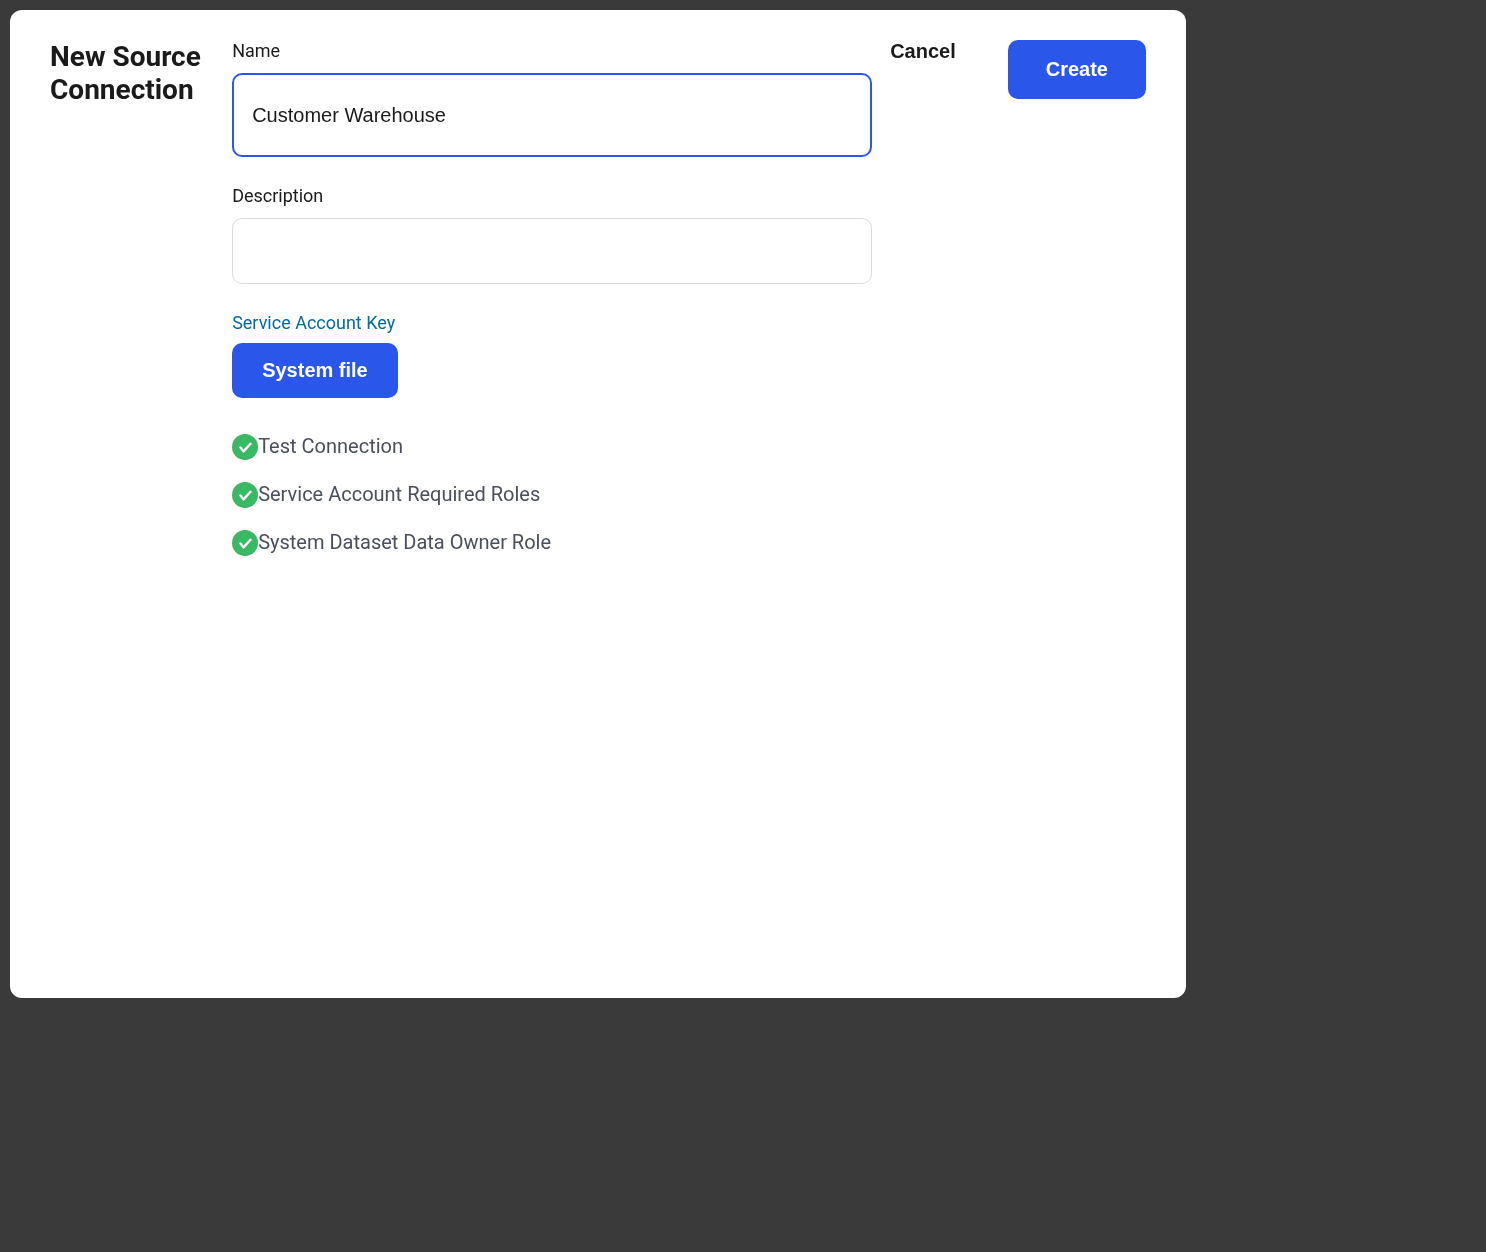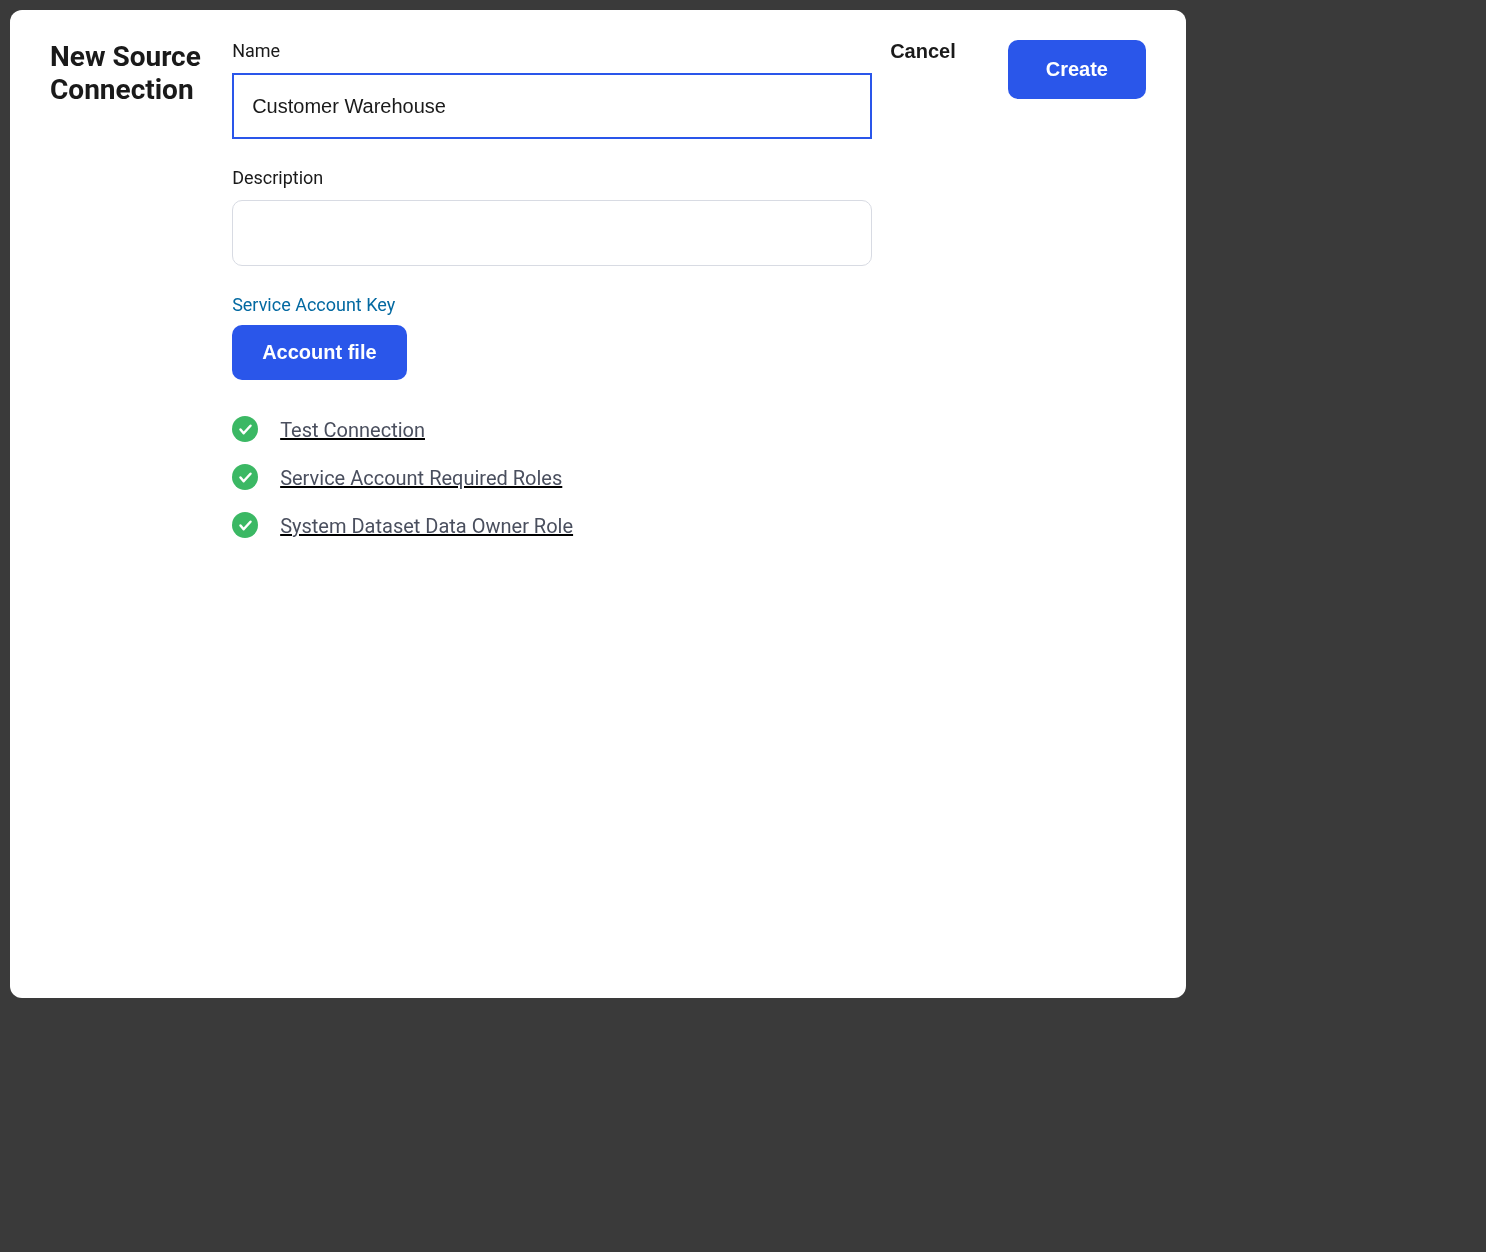--- a/index.html
+++ b/index.html
@@ -44,23 +44,23 @@
     }
     .field-label {
       display: block;
       font-size: 18px;
       color: #1a1a1a;
       margin-bottom: 12px;
       font-weight: 400;
     }
     .text-input {
       width: 640px;
-      height: 66px;
+      height: 84px;
       border: 2px solid #2a56ea;
-      border-radius: 0;
+      border-radius: 10px;
       padding: 0 18px;
       font-size: 20px;
       color: #1a1a1a;
       outline: none;
     }
     .text-input-plain {
       width: 640px;
       height: 66px;
       border: 1px solid #d8dbe3;
       border-radius: 10px;
@@ -85,24 +85,22 @@
       font-size: 20px;
       font-weight: 700;
       cursor: pointer;
     }
     .check-list {
       list-style: none;
       margin-top: 36px;
     }
     .check-item {
       display: flex;
-      align-items: flex-end;
-      gap: 22px;
+      align-items: flex-start;
       margin-bottom: 22px;
-      text-decoration: underline;
     }
     .check-icon {
       width: 26px;
       height: 26px;
       border-radius: 50%;
       background: #3bb864;
       display: inline-flex;
       align-items: center;
       justify-content: center;
       flex-shrink: 0;
@@ -171,21 +169,21 @@
       <input type="text" class="text-input" value="Customer Warehouse" style="">
     </div>
 
     <div class="field-group">
       <label class="field-label">Description</label>
       <input type="text" class="text-input-plain" value="" style="">
     </div>
 
     <div class="field-group">
       <label class="sak-label">Service Account Key</label>
-      <button class="upload-btn">Account file</button>
+      <button class="upload-btn">System file</button>
     </div>
 
     <ul class="check-list">
       <li class="check-item">
         <span class="check-icon">
           <svg viewBox="0 0 24 24" fill="none" stroke="#ffffff" stroke-width="4" stroke-linecap="round" stroke-linejoin="round">
               <polyline points="4 12 9 18 20 6"></polyline>
             </svg>
         </span>
         <span class="check-label">Test Connection</span>

